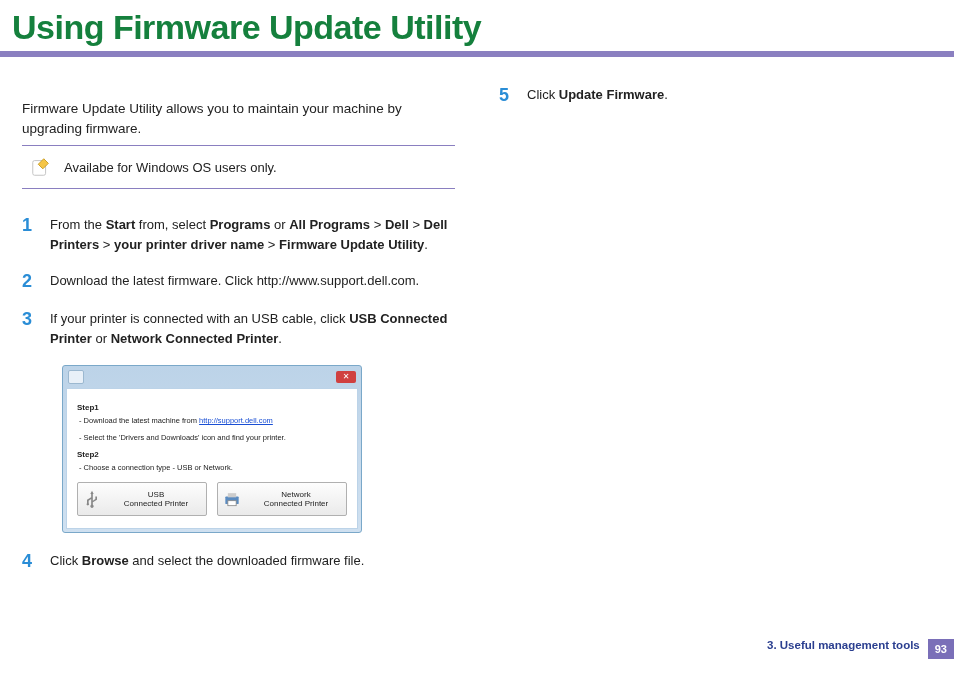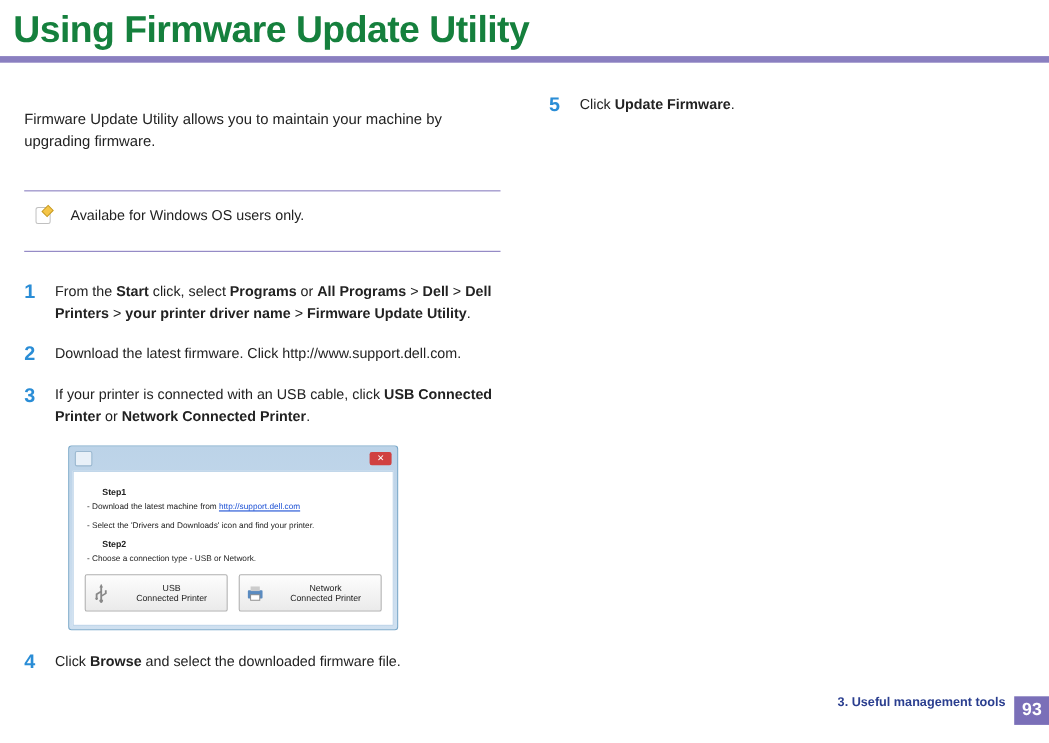--- a/index.html
+++ b/index.html
@@ -29,26 +29,26 @@
     display: flex;
     padding: 0 22px;
     gap: 44px;
   }
   .col {
     flex: 1;
   }
   .intro {
     font-size: 13.5px;
     line-height: 1.5;
-    margin-bottom: 34px;
+    margin-bottom: 6px;
   }
   .note-box {
     border-top: 1px solid #8a7fc0;
     border-bottom: 1px solid #8a7fc0;
-    padding: 10px 8px 22px 8px;
+    padding: 10px 8px 10px 8px;
     display: flex;
     align-items: center;
     margin-bottom: 26px;
   }
   .note-icon {
     width: 22px;
     height: 22px;
     margin-right: 12px;
     flex-shrink: 0;
   }
@@ -112,21 +112,21 @@
     text-align: center;
   }
   .dialog-body {
     background: #fff;
     border: 1px solid #bcd3e8;
     padding: 10px 10px 12px 10px;
   }
   .dlg-step-label {
     font-weight: 700;
     font-size: 8px;
-    margin: 4px 0 4px 16px;
+    margin: 4px 0 4px 0;
   }
   .dlg-line {
     font-size: 7.5px;
     margin: 2px 0 8px 2px;
   }
   .dlg-line a { color: #1a4fd4; text-decoration: underline; }
   .dlg-btn-row {
     display: flex;
     gap: 10px;
     justify-content: center;
@@ -163,21 +163,21 @@
   .footer-text {
     color: #2a3e8f;
     font-weight: 700;
     font-size: 11.5px;
     margin-right: 8px;
   }
   .footer-badge {
     background: #7a6fb8;
     color: #fff;
     font-weight: 700;
-    font-size: 16px;
+    font-size: 11px;
     padding: 4px 7px;
   }
 </style>
 </head>
 <body>
 
 <h1 class="page-title">Using Firmware Update Utility</h1>
 <div class="purple-bar"></div>
 
 <div class="content">
@@ -191,21 +191,21 @@
           <rect x="3" y="5" width="14" height="16" rx="2" fill="#fff" stroke="#c0c0c0"></rect>
           <path d="M15 3 L20 8 L14 14 L9 9 Z" fill="#f5c547" stroke="#c79a20"></path>
         </svg>
       </span>
       <span class="note-text">Availabe for Windows OS users only.</span>
     </div>
 
     <div class="step">
       <div class="step-num">1</div>
       <div class="step-text">
-        <span>From the </span><b>Start</b><span> click, select </span><b>Programs</b><span> or </span><b>All Programs</b><span> &gt; </span><b>Dell</b><span> &gt; </span><b>Dell Printers</b><span> &gt; </span><b>your printer driver name</b><span> &gt; </span><b>Firmware Update Utility</b><span>.</span>
+        <span>From the </span><b>Start</b><span> from, select </span><b>Programs</b><span> or </span><b>All Programs</b><span> &gt; </span><b>Dell</b><span> &gt; </span><b>Dell Printers</b><span> &gt; </span><b>your printer driver name</b><span> &gt; </span><b>Firmware Update Utility</b><span>.</span>
       </div>
     </div>
 
     <div class="step">
       <div class="step-num">2</div>
       <div class="step-text">Download the latest firmware. Click http://www.support.dell.com.</div>
     </div>
 
     <div class="step">
       <div class="step-num">3</div>

